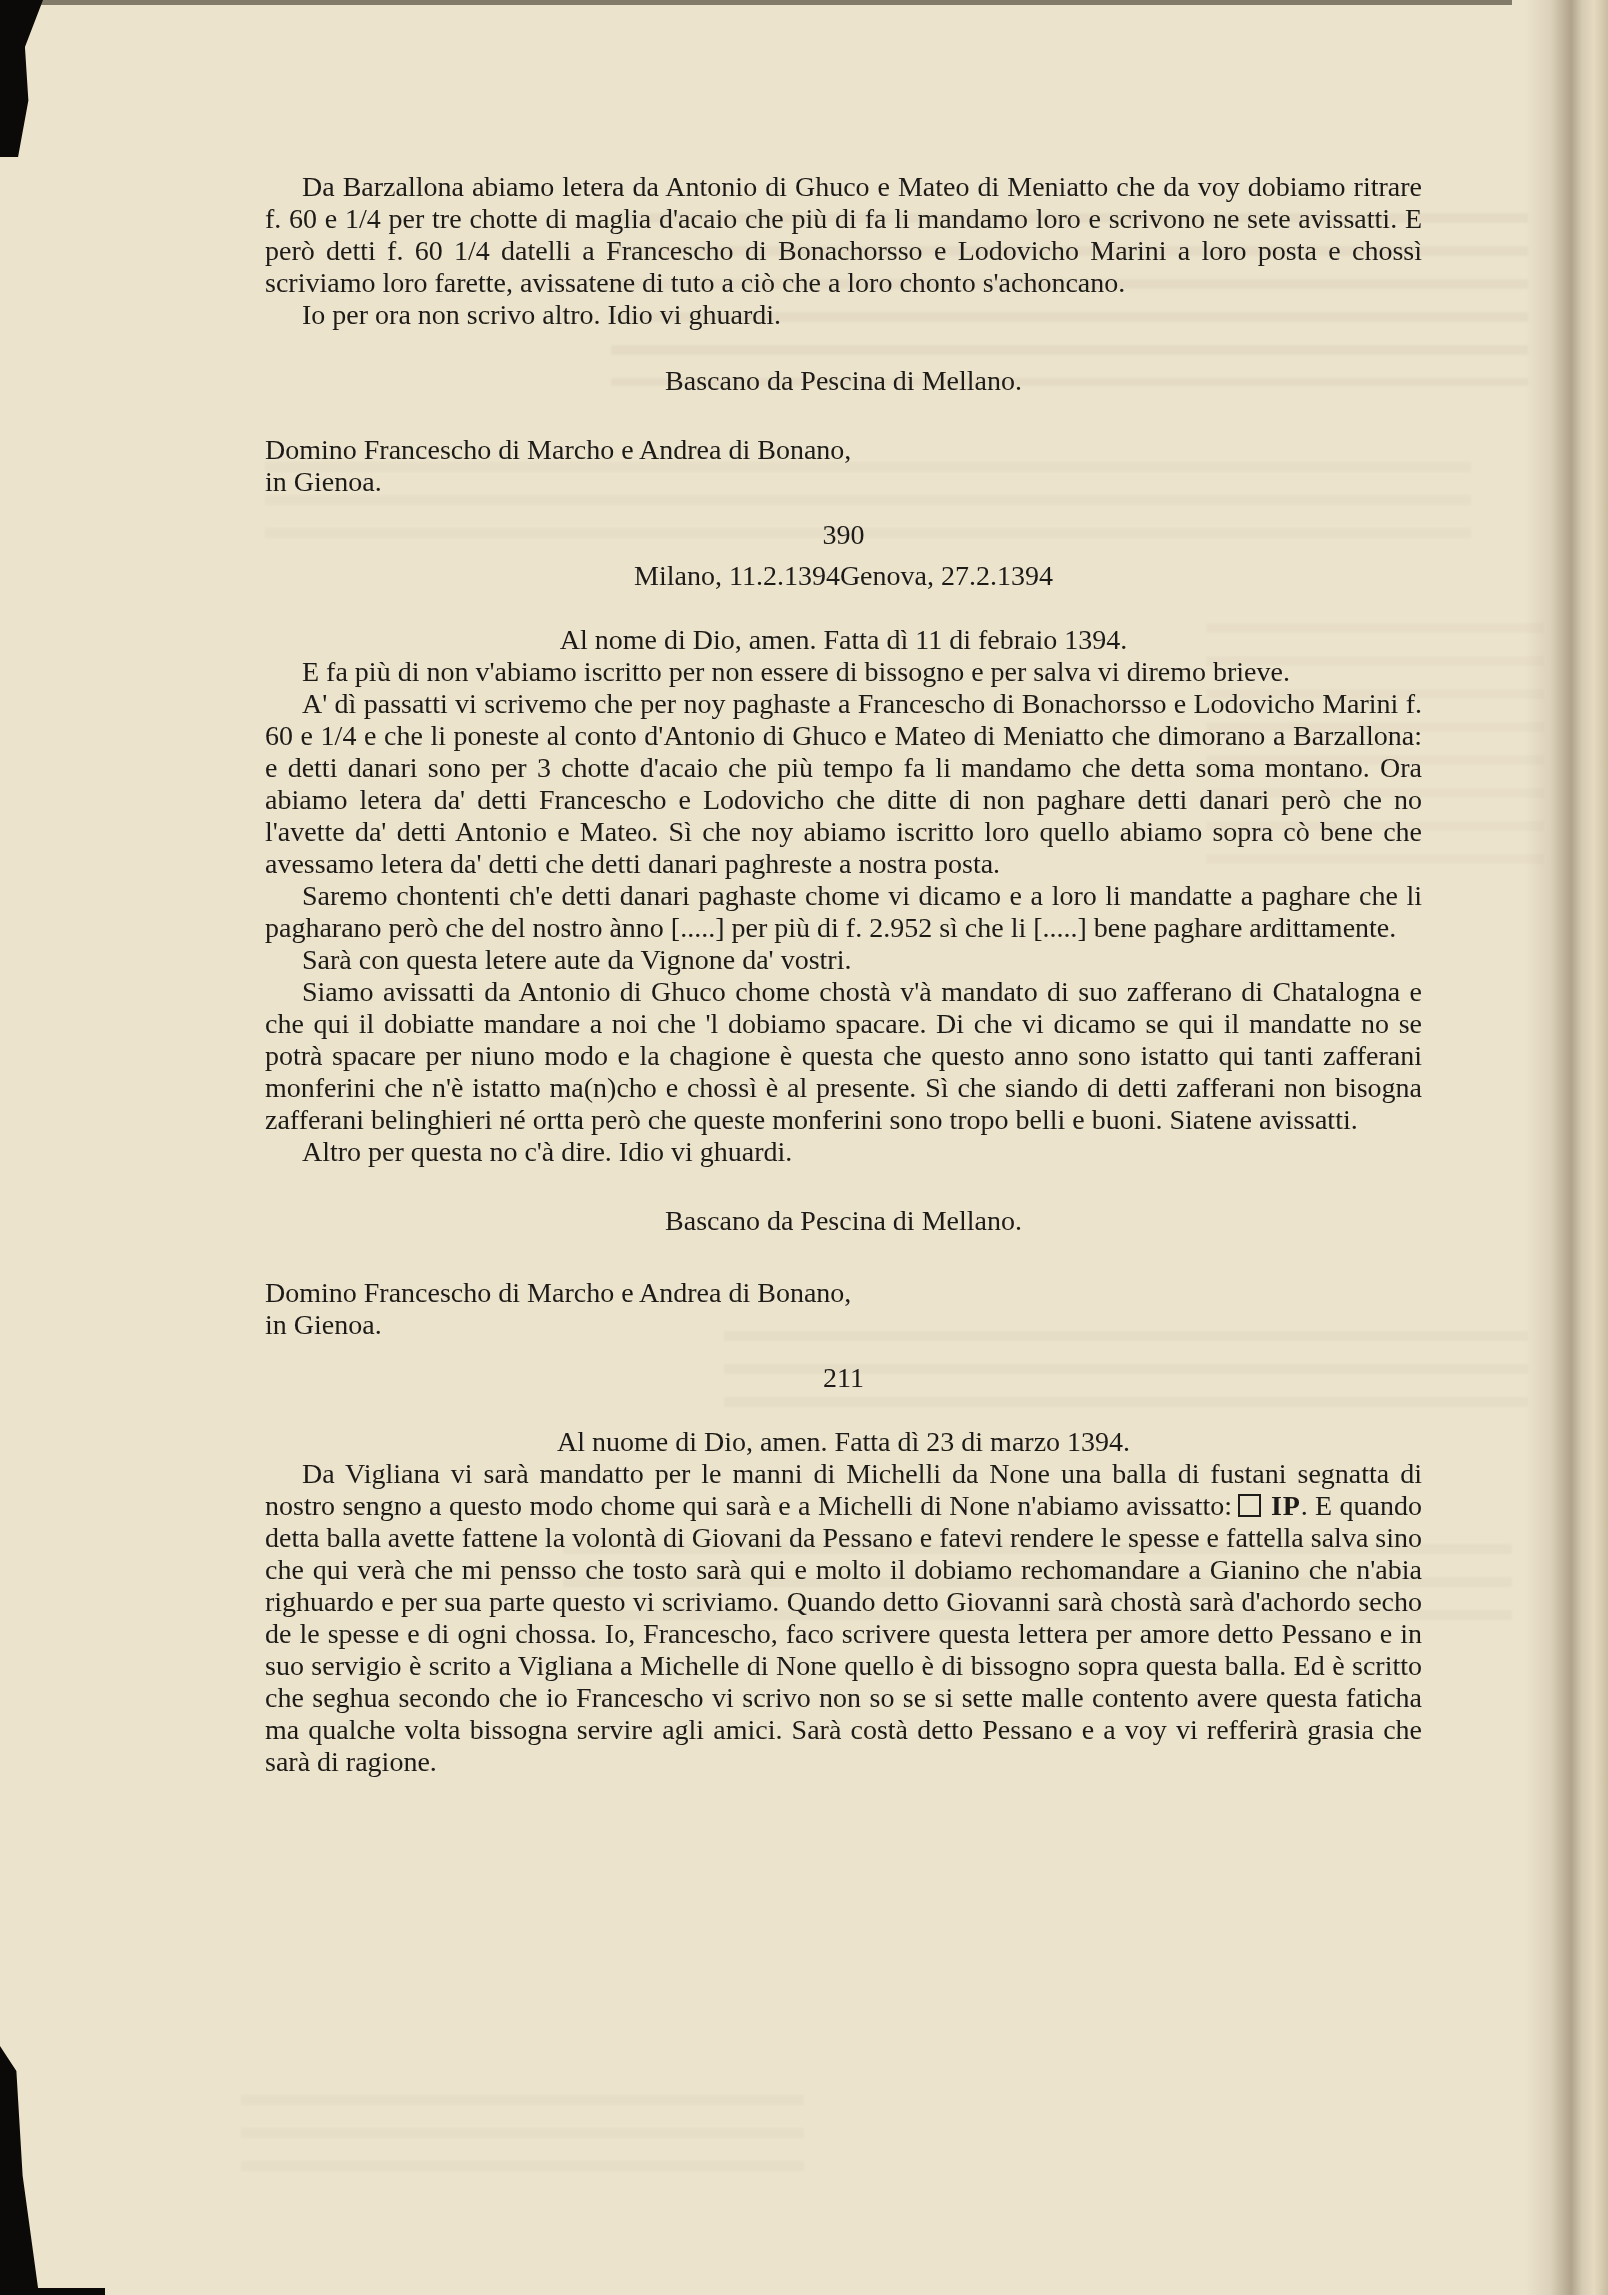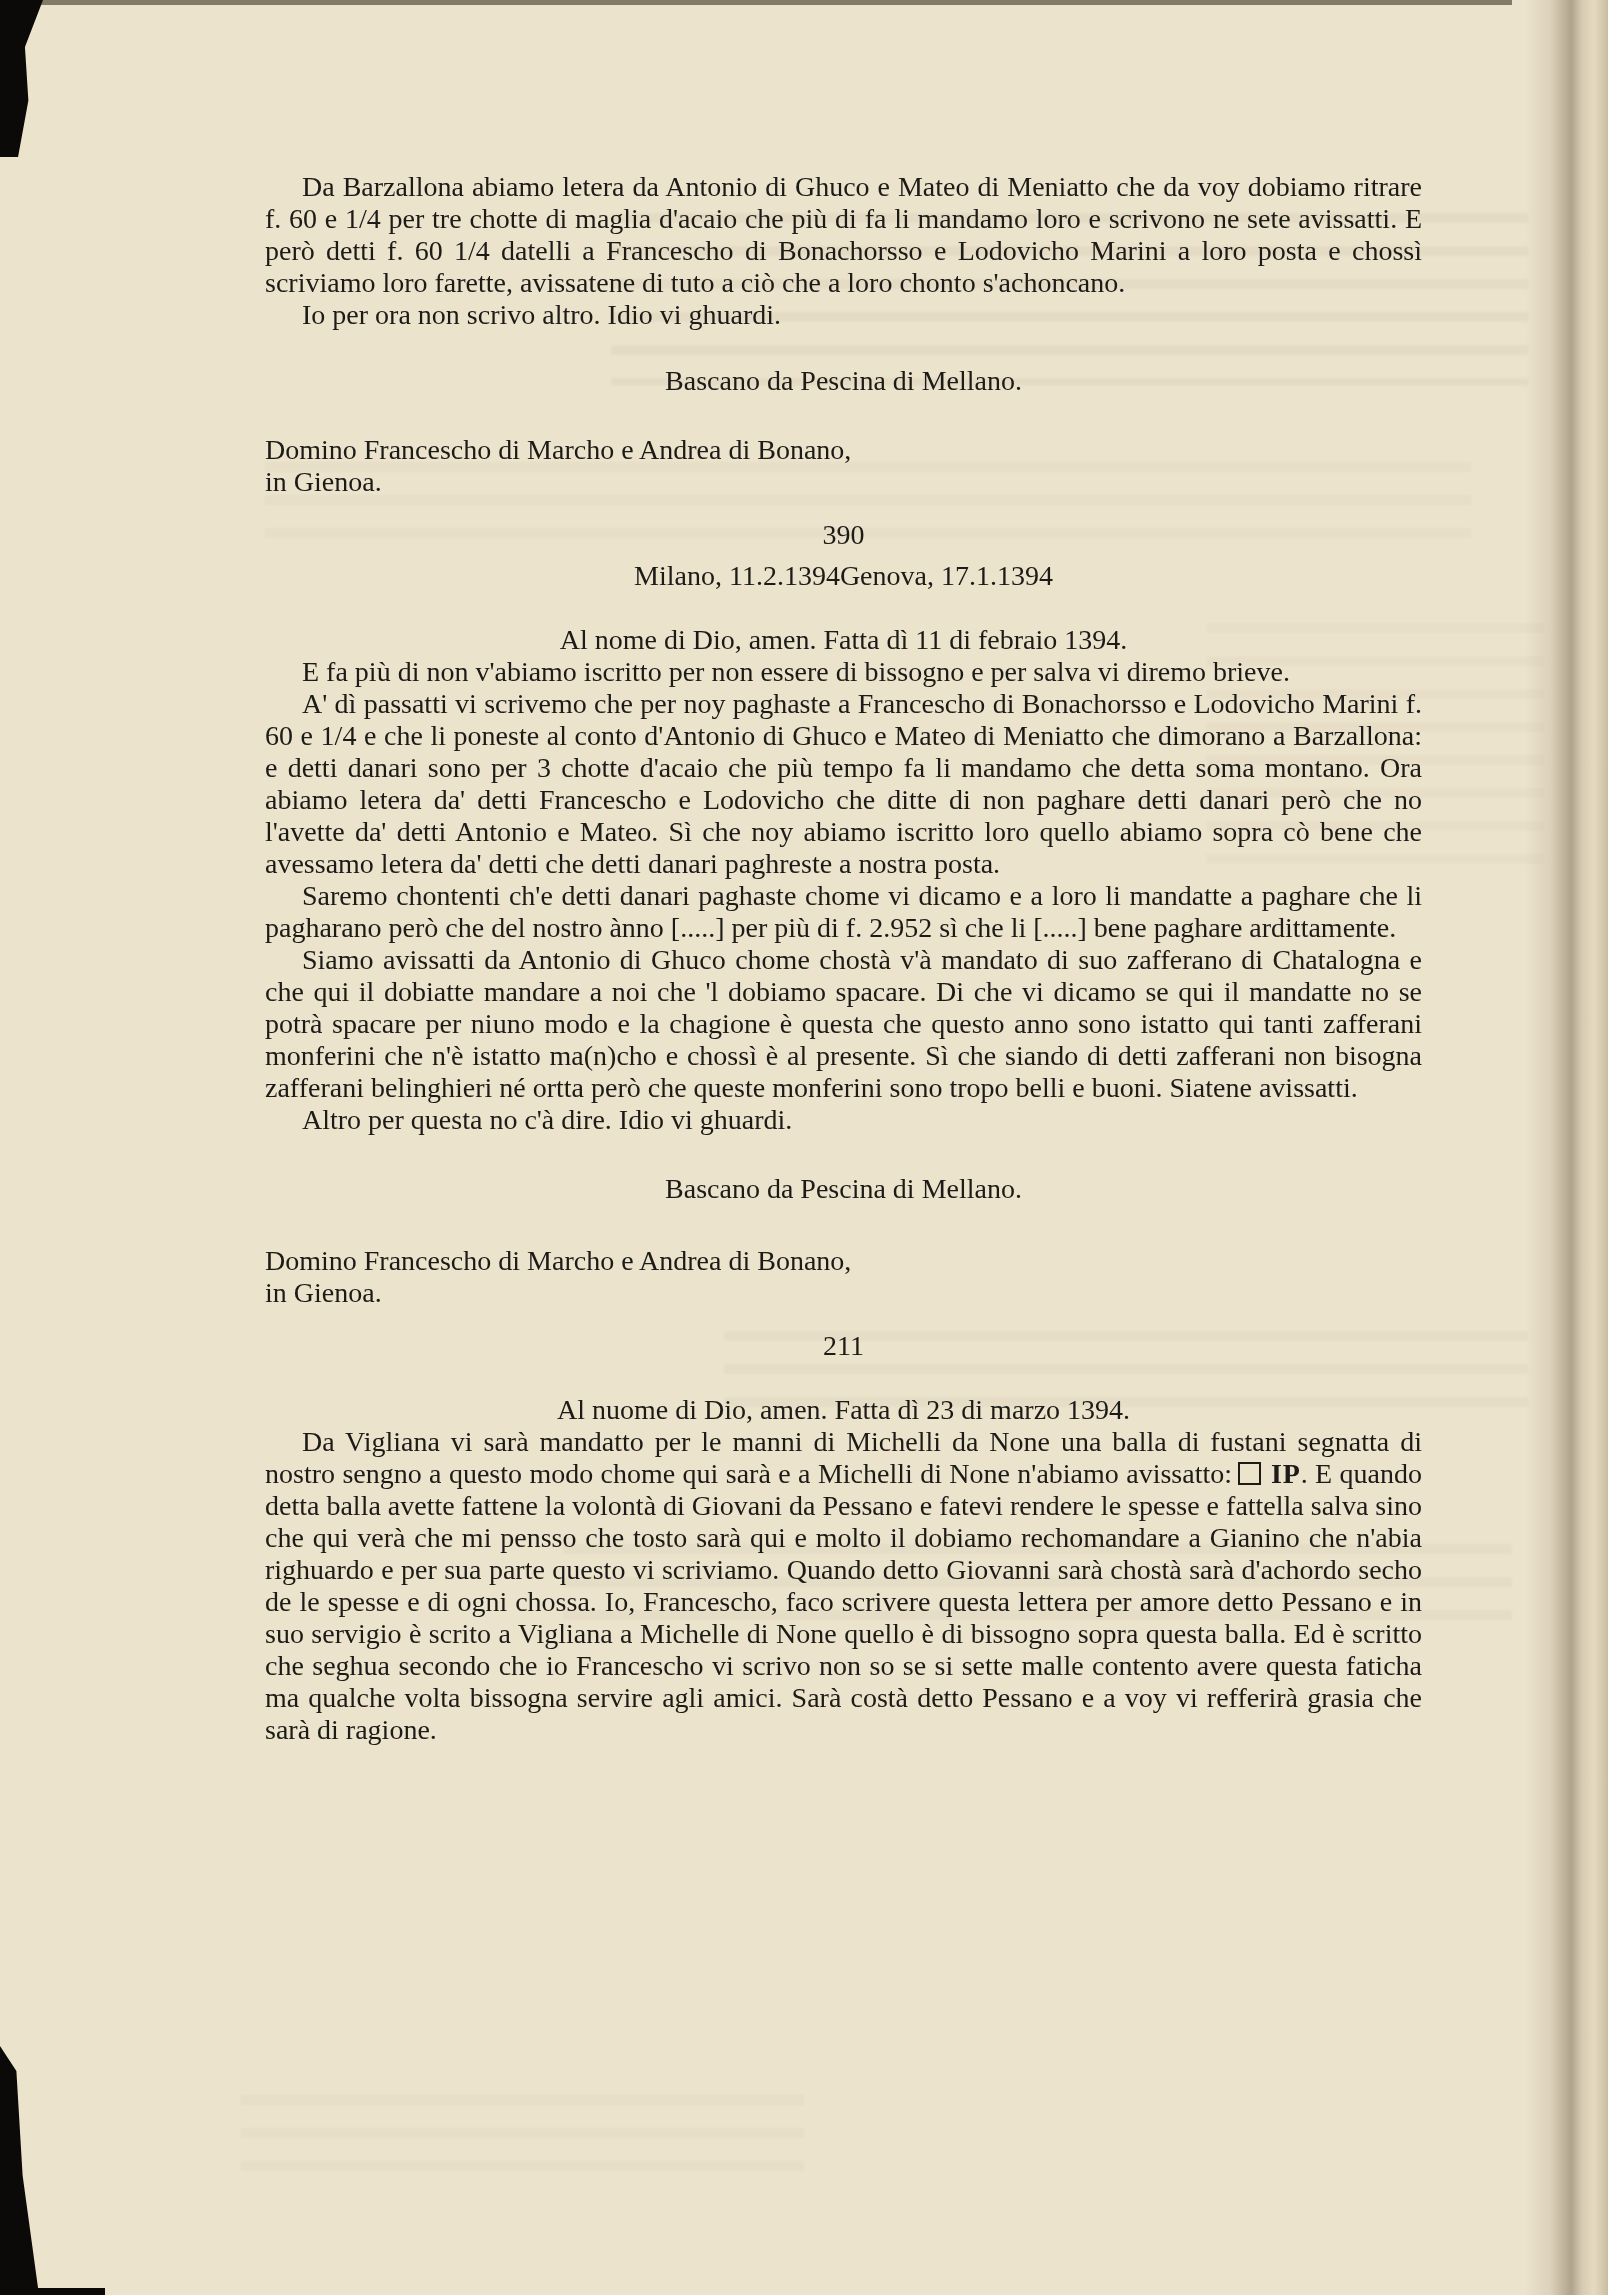--- a/index.html
+++ b/index.html
@@ -79,26 +79,27 @@
       <p class="para">Io per ora non scrivo altro. Idio vi ghuardi.</p>
       <p class="signature">Bascano da Pescina di Mellano.</p>
       <p class="address">Domino Francescho di Marcho e Andrea di Bonano,</p>
       <p class="address-2">in Gienoa.</p>
     </section>
 
     <section>
       <p class="letter-number">390</p>
       <div class="dateline">
         <span>Milano, 11.2.1394</span>
-        <span>Genova, 17.1.1394</span>
+        <span>Genova, 27.2.1394</span>
       </div>
       <p class="salutation">Al nome di Dio, amen. Fatta dì 11 di febraio 1394.</p>
       <p class="para">E fa più di non v'abiamo iscritto per non essere di bissogno e per salva vi diremo brieve.</p>
       <p class="para">A' dì passatti vi scrivemo che per noy paghaste a Francescho di Bonachorsso e Lodovicho Marini f. 60 e 1/4 e che li poneste al conto d'Antonio di Ghuco e Mateo di Meniatto che dimorano a Barzallona: e detti danari sono per 3 chotte d'acaio che più tempo fa li mandamo che detta soma montano. Ora abiamo letera da' detti Francescho e Lodovicho che ditte di non paghare detti danari però che no l'avette da' detti Antonio e Mateo. Sì che noy abiamo iscritto loro quello abiamo sopra cò bene che avessamo letera da' detti che detti danari paghreste a nostra posta.</p>
       <p class="para">Saremo chontenti ch'e detti danari paghaste chome vi dicamo e a loro li mandatte a paghare che li pagharano però che del nostro ànno [.....] per più di f. 2.952 sì che li [.....] bene paghare ardittamente.</p>
+      <p class="para">Sarà con questa letere aute da Vignone da' vostri.</p>
       <p class="para">Siamo avissatti da Antonio di Ghuco chome chostà v'à mandato di suo zafferano di Chatalogna e che qui il dobiatte mandare a noi che 'l dobiamo spacare. Di che vi dicamo se qui il mandatte no se potrà spacare per niuno modo e la chagione è questa che questo anno sono istatto qui tanti zafferani monferini che n'è istatto ma(n)cho e chossì è al presente. Sì che siando di detti zafferani non bisogna zafferani belinghieri né ortta però che queste monferini sono tropo belli e buoni. Siatene avissatti.</p>
       <p class="para">Altro per questa no c'à dire. Idio vi ghuardi.</p>
       <p class="signature sig-2">Bascano da Pescina di Mellano.</p>
       <p class="address addr-3">Domino Francescho di Marcho e Andrea di Bonano,</p>
       <p class="address-2">in Gienoa.</p>
     </section>
 
     <section>
       <p class="letter-number">211</p>
       <p class="salutation">Al nuome di Dio, amen. Fatta dì 23 di marzo 1394.</p>

